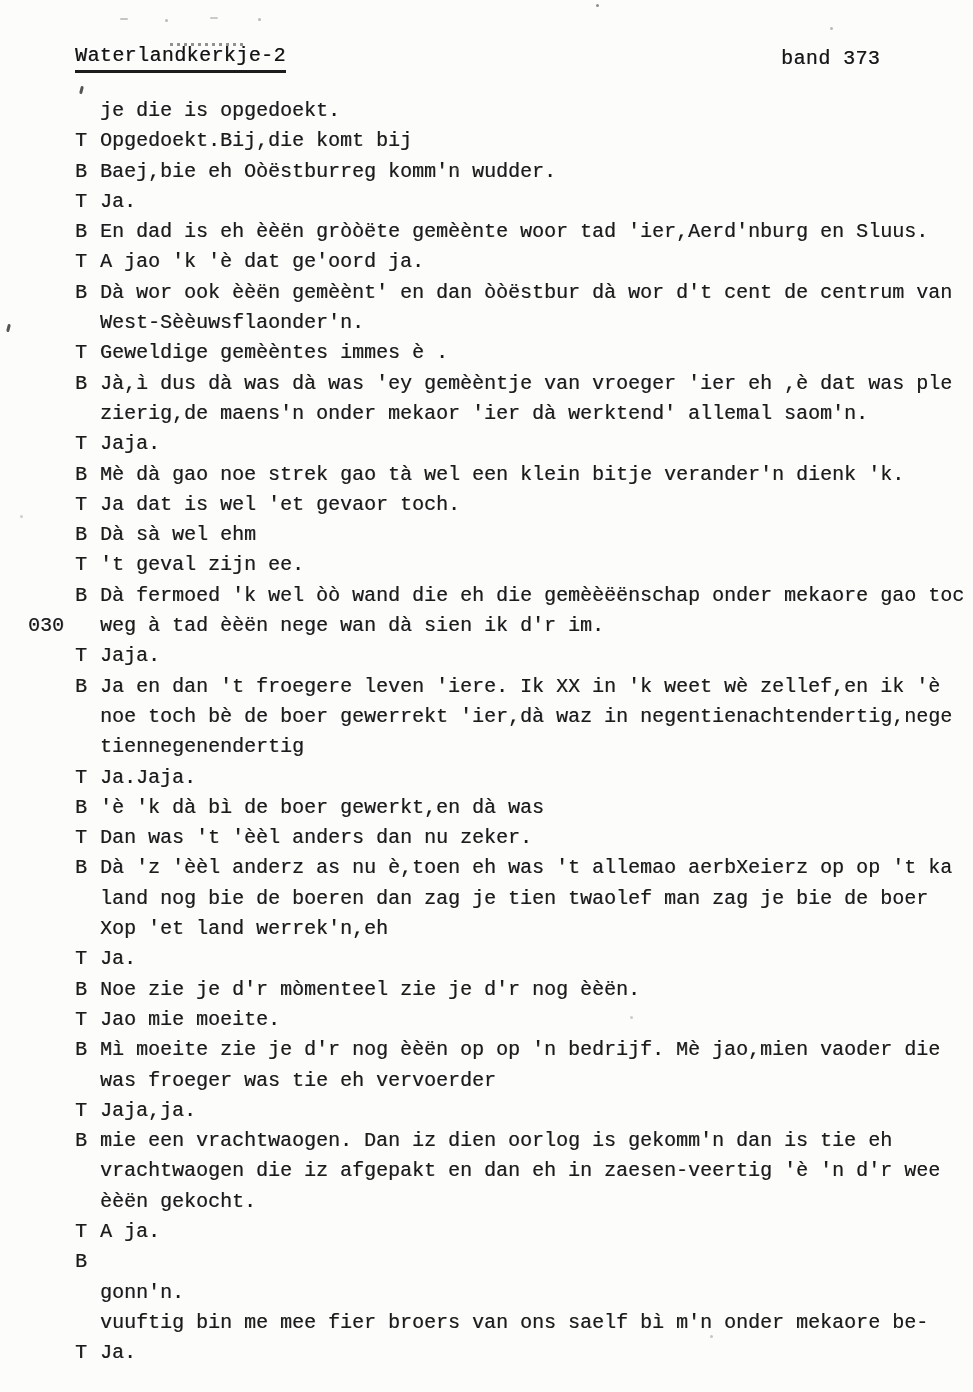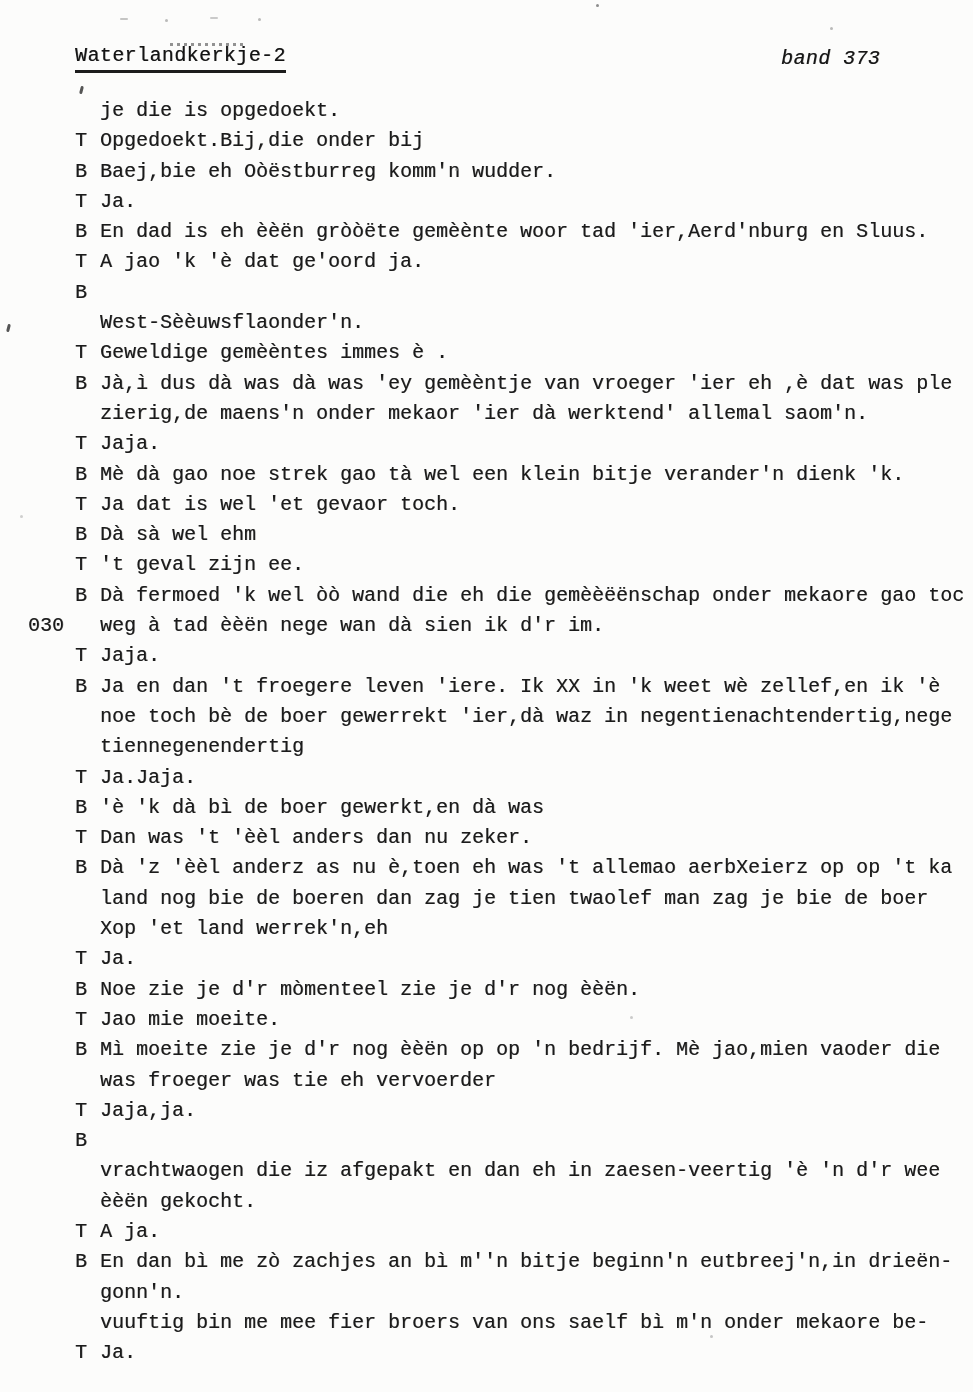--- a/index.html
+++ b/index.html
@@ -24,21 +24,20 @@
     border-bottom: 3px solid #1c1c1c;
     padding-bottom: 3px;
   }
   .band-label {
     position: absolute;
     top: 47px; left: 781px;
     font-size: 20px;
     letter-spacing: 0.4px;
     color: #161616;
     text-shadow: 0.5px 0 0 rgba(20,20,20,0.6);
-    font-style: italic;
   }
 
   
   .transcript {
     position: absolute;
     top: 96px; left: 0;
     width: 100%;
   }
   .line {
     display: flex;
@@ -67,26 +66,26 @@
 <body>
 
 <div class="page">
 
   <div class="header-title">Waterlandkerkje-2</div>
 
   <div class="band-label">band 373</div>
 
   <div class="transcript">
       <div class="line"><span class="mnum"></span><span class="spk"></span><span class="txt">je die is opgedoekt.</span></div>
-      <div class="line"><span class="mnum"></span><span class="spk">T</span><span class="txt">Opgedoekt.Bij,die onder bij</span></div>
+      <div class="line"><span class="mnum"></span><span class="spk">T</span><span class="txt">Opgedoekt.Bij,die komt bij</span></div>
       <div class="line"><span class="mnum"></span><span class="spk">B</span><span class="txt">Baej,bie eh Oòëstburreg komm'n wudder.</span></div>
       <div class="line"><span class="mnum"></span><span class="spk">T</span><span class="txt">Ja.</span></div>
       <div class="line"><span class="mnum"></span><span class="spk">B</span><span class="txt">En dad is eh èèën gròòëte gemèènte woor tad 'ier,Aerd'nburg en Sluus.</span></div>
       <div class="line"><span class="mnum"></span><span class="spk">T</span><span class="txt">A jao 'k 'è dat ge'oord ja.</span></div>
-      <div class="line"><span class="mnum"></span><span class="spk">B</span></div>
+      <div class="line"><span class="mnum"></span><span class="spk">B</span><span class="txt">Dà wor ook èèën gemèènt' en dan òòëstbur dà wor d't cent de centrum van</span></div>
       <div class="line"><span class="mnum"></span><span class="spk"></span><span class="txt">West-Sèèuwsflaonder'n.</span></div>
       <div class="line"><span class="mnum"></span><span class="spk">T</span><span class="txt">Geweldige gemèèntes immes è .</span></div>
       <div class="line"><span class="mnum"></span><span class="spk">B</span><span class="txt">Jà,ì dus dà was dà was 'ey gemèèntje van vroeger 'ier eh ,è dat was ple</span></div>
       <div class="line"><span class="mnum"></span><span class="spk"></span><span class="txt">zierig,de maens'n onder mekaor 'ier dà werktend' allemal saom'n.</span></div>
       <div class="line"><span class="mnum"></span><span class="spk">T</span><span class="txt">Jaja.</span></div>
       <div class="line"><span class="mnum"></span><span class="spk">B</span><span class="txt">Mè dà gao noe strek gao tà wel een klein bitje verander'n dienk 'k.</span></div>
       <div class="line"><span class="mnum"></span><span class="spk">T</span><span class="txt">Ja dat is wel 'et gevaor toch.</span></div>
       <div class="line"><span class="mnum"></span><span class="spk">B</span><span class="txt">Dà sà wel ehm</span></div>
       <div class="line"><span class="mnum"></span><span class="spk">T</span><span class="txt">'t geval zijn ee.</span></div>
       <div class="line"><span class="mnum"></span><span class="spk">B</span><span class="txt">Dà fermoed 'k wel òò wand die eh die gemèèëënschap onder mekaore gao toc</span></div>
@@ -100,25 +99,25 @@
       <div class="line"><span class="mnum"></span><span class="spk">T</span><span class="txt">Dan was 't 'èèl anders dan nu zeker.</span></div>
       <div class="line"><span class="mnum"></span><span class="spk">B</span><span class="txt">Dà 'z 'èèl anderz as nu è,toen eh was 't allemao aerbXeierz op op 't ka</span></div>
       <div class="line"><span class="mnum"></span><span class="spk"></span><span class="txt">land nog bie de boeren dan zag je tien twaolef man zag je bie de boer</span></div>
       <div class="line"><span class="mnum"></span><span class="spk"></span><span class="txt">Xop 'et land werrek'n,eh</span></div>
       <div class="line"><span class="mnum"></span><span class="spk">T</span><span class="txt">Ja.</span></div>
       <div class="line"><span class="mnum"></span><span class="spk">B</span><span class="txt">Noe zie je d'r mòmenteel zie je d'r nog èèën.</span></div>
       <div class="line"><span class="mnum"></span><span class="spk">T</span><span class="txt">Jao mie moeite.</span></div>
       <div class="line"><span class="mnum"></span><span class="spk">B</span><span class="txt">Mì moeite zie je d'r nog èèën op op 'n bedrijf. Mè jao,mien vaoder die</span></div>
       <div class="line"><span class="mnum"></span><span class="spk"></span><span class="txt">was froeger was tie eh vervoerder</span></div>
       <div class="line"><span class="mnum"></span><span class="spk">T</span><span class="txt">Jaja,ja.</span></div>
-      <div class="line"><span class="mnum"></span><span class="spk">B</span></div>
+      <div class="line"><span class="mnum"></span><span class="spk">B</span><span class="txt">mie een vrachtwaogen. Dan iz dien oorlog is gekomm'n dan is tie eh</span></div>
       <div class="line"><span class="mnum"></span><span class="spk"></span><span class="txt">vrachtwaogen die iz afgepakt en dan eh in zaesen-veertig 'è 'n d'r wee</span></div>
       <div class="line"><span class="mnum"></span><span class="spk"></span><span class="txt">èèën gekocht.</span></div>
       <div class="line"><span class="mnum"></span><span class="spk">T</span><span class="txt">A ja.</span></div>
-      <div class="line"><span class="mnum"></span><span class="spk">B</span><span class="txt">En dan bì me zò zachjes an bì m''n bitje beginn'n eutbreej'n,in drieën-</span></div>
+      <div class="line"><span class="mnum"></span><span class="spk">B</span></div>
       <div class="line"><span class="mnum"></span><span class="spk"></span><span class="txt">gonn'n.</span></div>
       <div class="line"><span class="mnum"></span><span class="spk"></span><span class="txt">vuuftig bin me mee fier broers van ons saelf bì m'n onder mekaore be-</span></div>
       <div class="line"><span class="mnum"></span><span class="spk">T</span><span class="txt">Ja.</span></div>
     </div>
 
   <div class="artifact dot" style="left:596px; top:4px;"></div>
   <div class="artifact dash" style="left:120px; top:18px; opacity:.5;"></div>
   <div class="artifact dot" style="left:165px; top:19px; opacity:.6;"></div>
   <div class="artifact dash" style="left:210px; top:17px; opacity:.45;"></div>
   <div class="artifact dot" style="left:258px; top:18px; opacity:.6;"></div>

